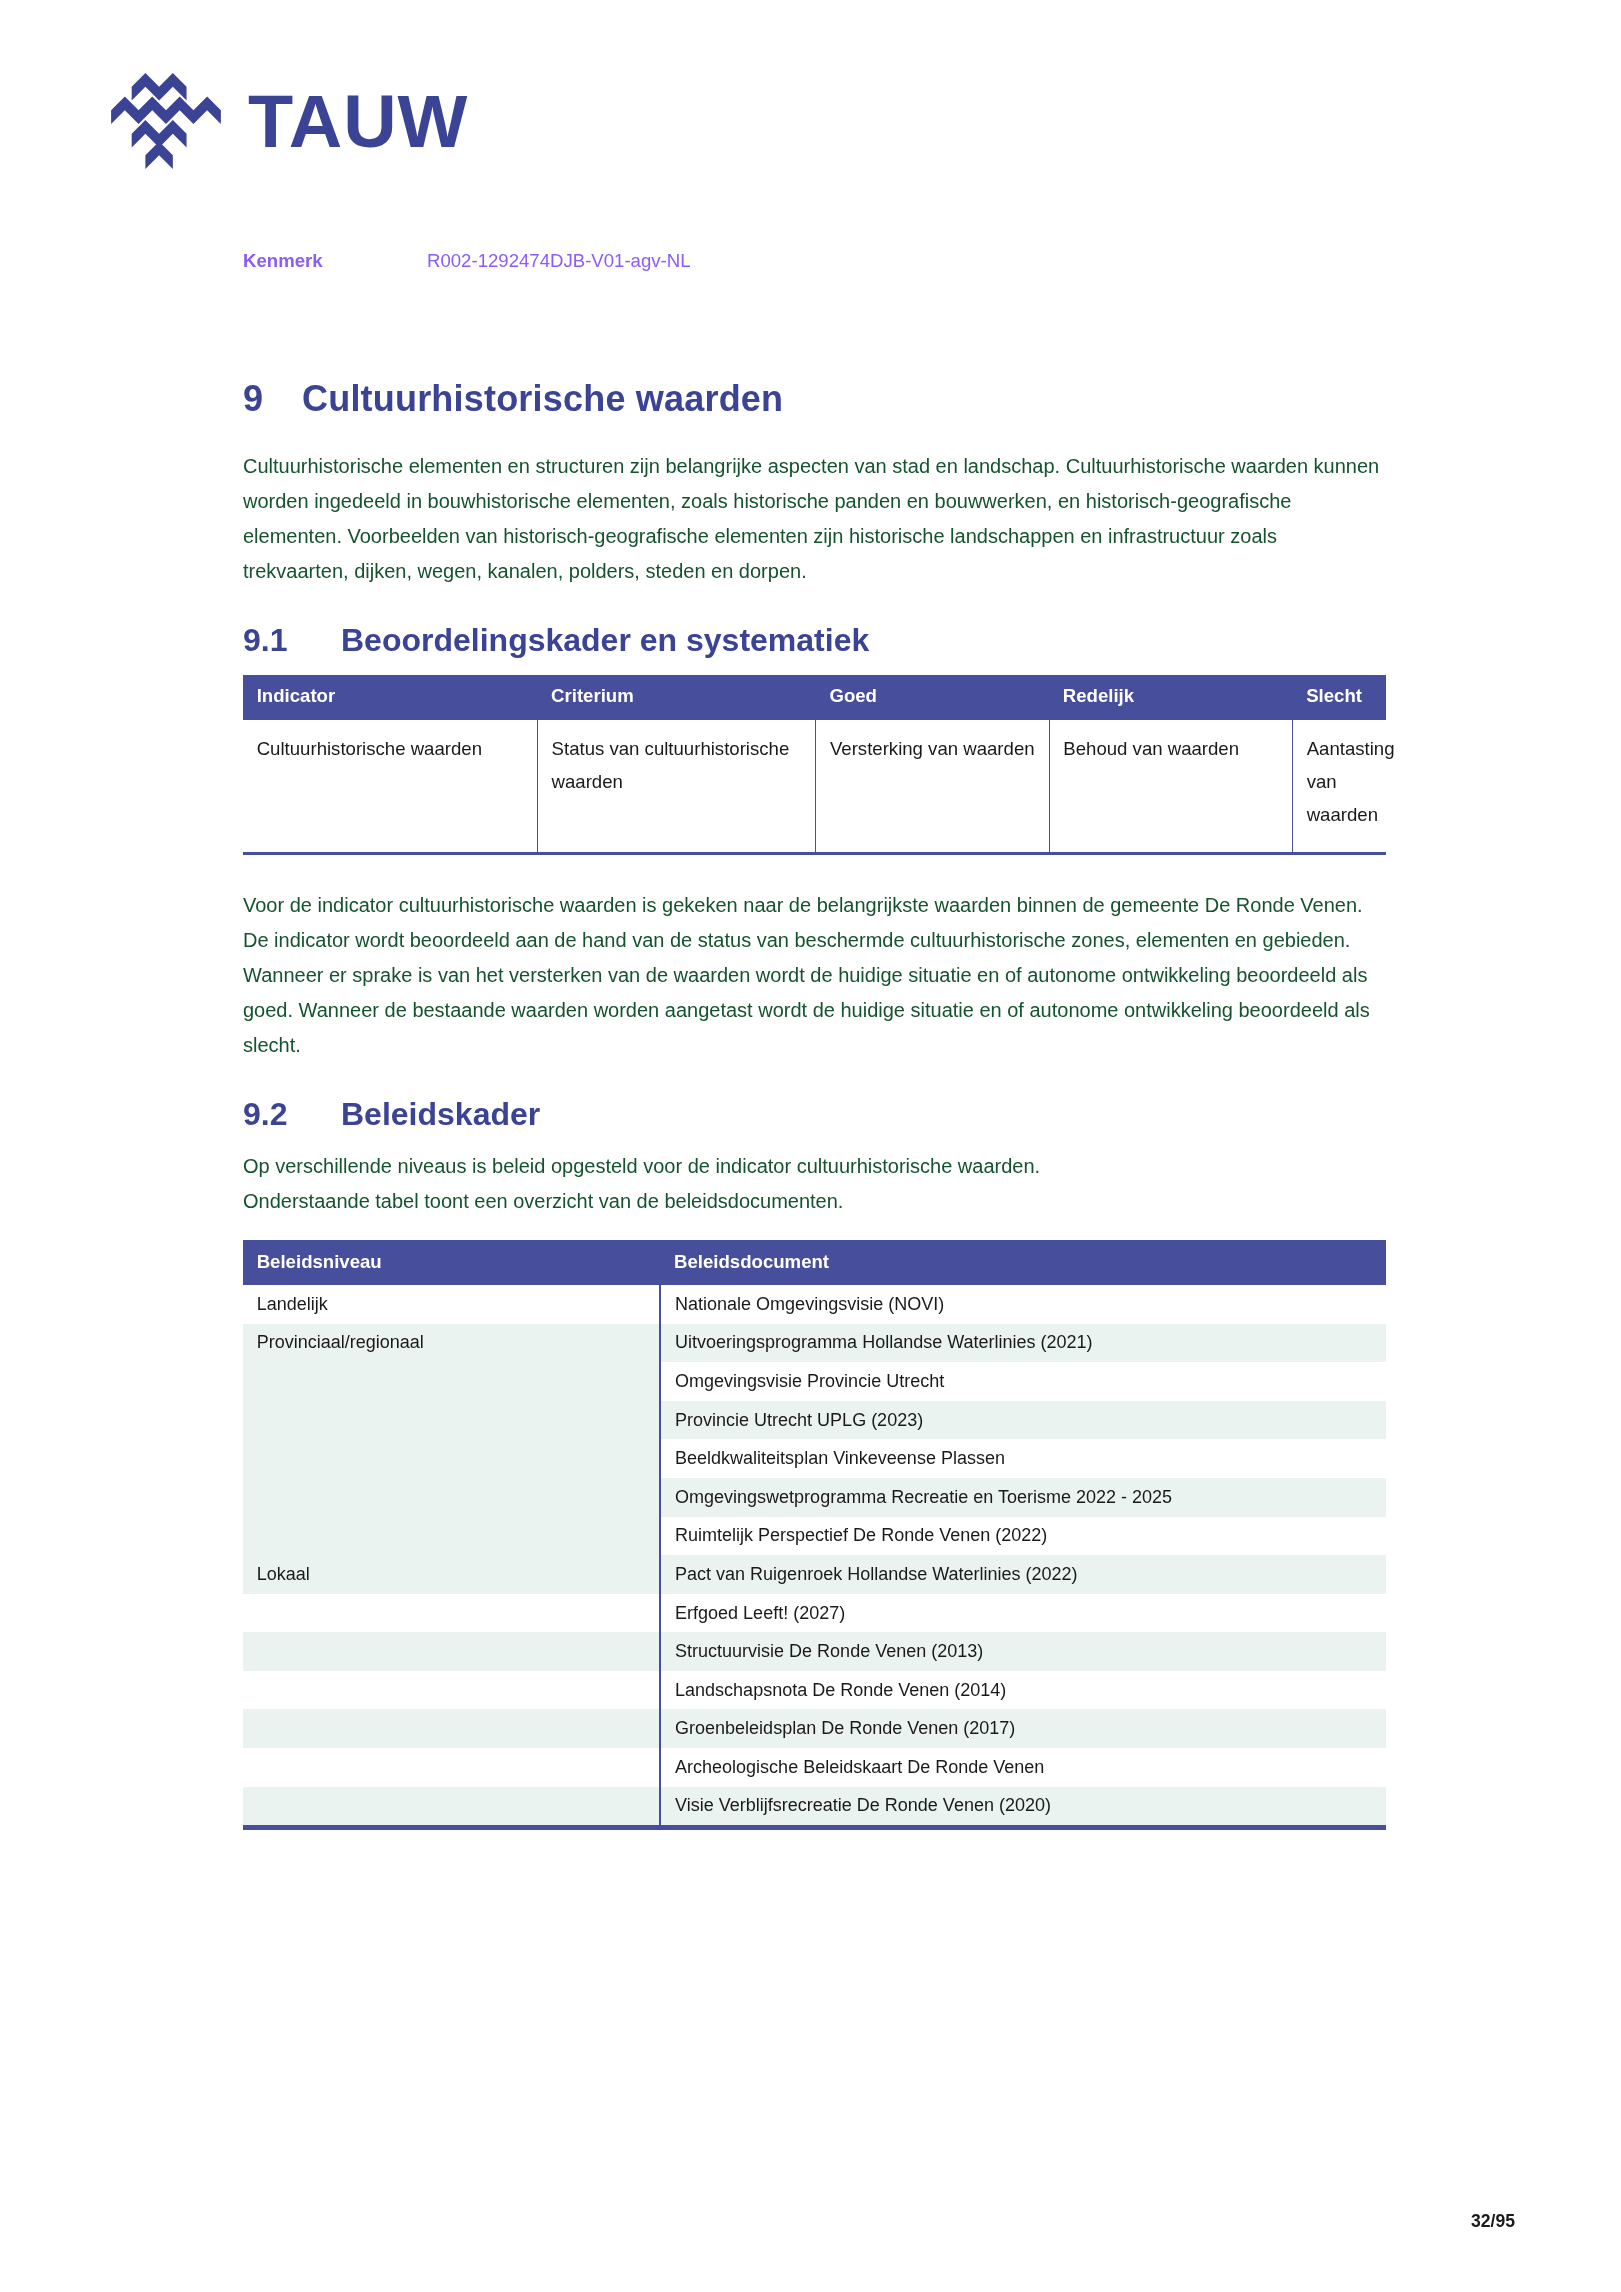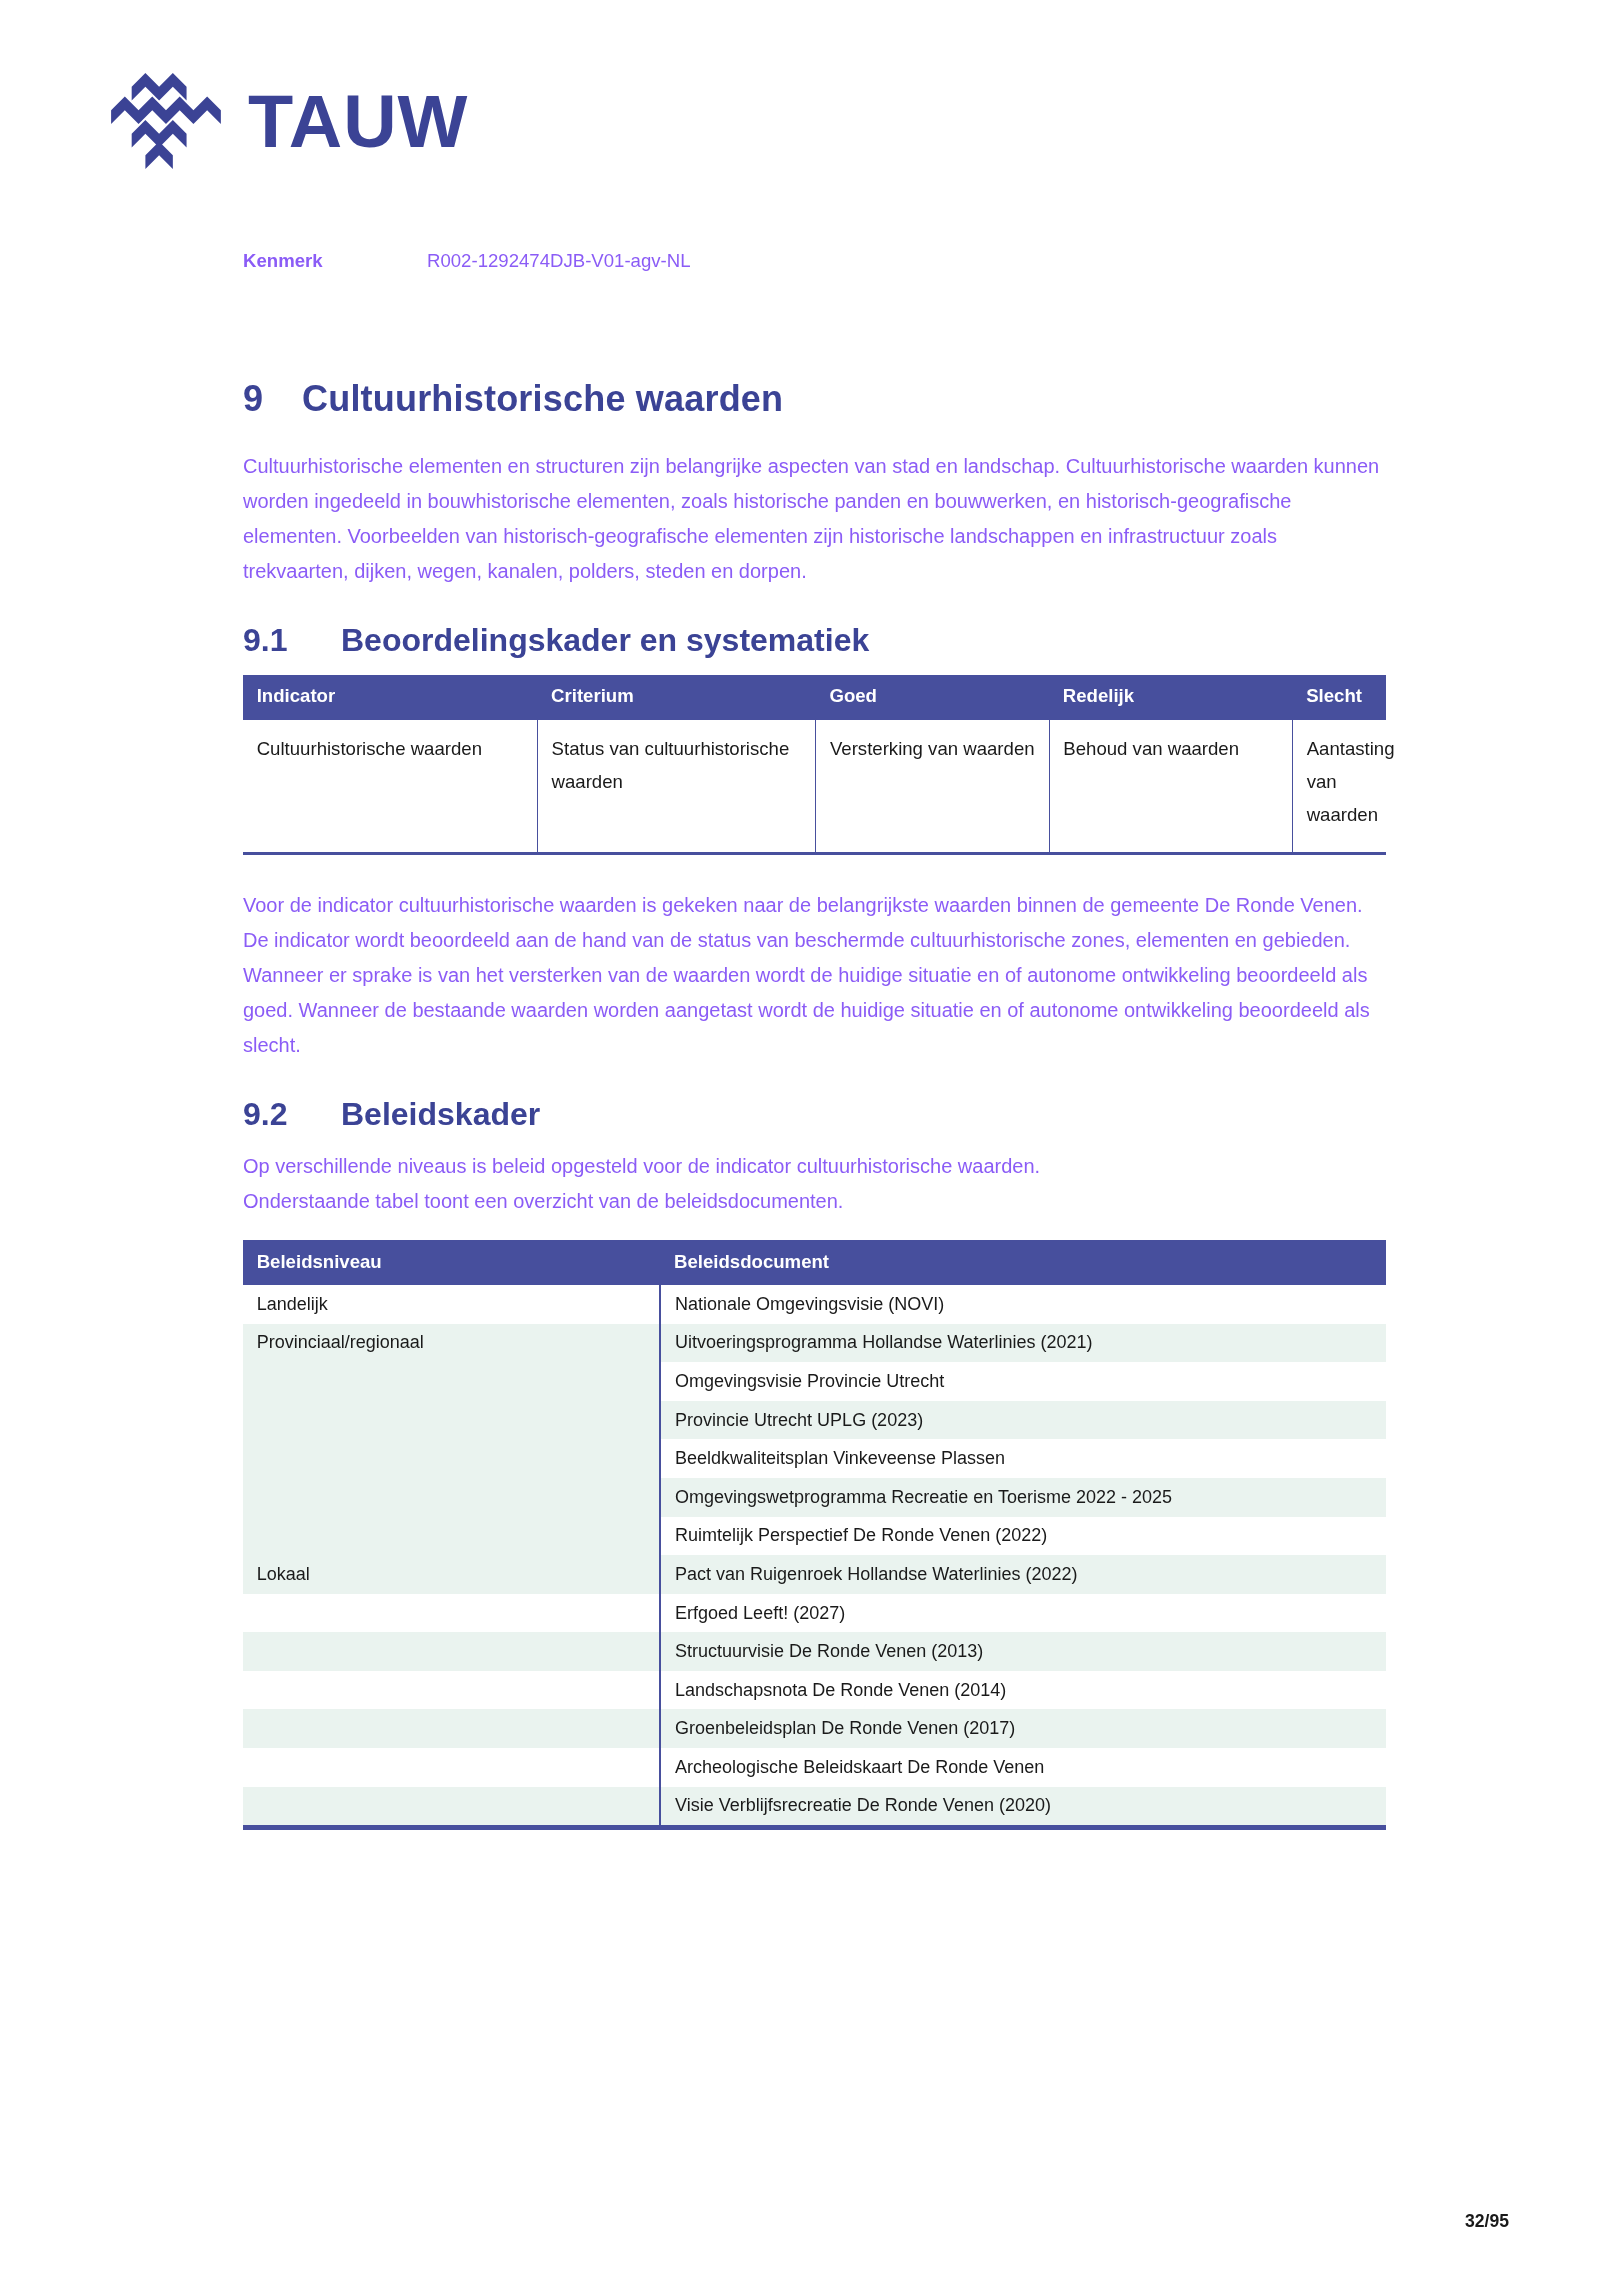--- a/index.html
+++ b/index.html
@@ -83,21 +83,21 @@
     color: #3b4395;
     font-size: 32px;
     font-weight: bold;
   }
   h2.section .num { width: 98px; flex: none; }
 
   p.body {
     margin: 0 0 21.6px 0;
     font-size: 20px;
     line-height: 35px;
-    color: #8b5cf6;
+    color: #14532d;
   }
   p.tight { margin-bottom: 0; }
 
   
   table.doc-table {
     border-collapse: collapse;
     width: 1143px;
     table-layout: fixed;
     margin: 0;
   }
@@ -148,21 +148,21 @@
   #policy-table tfoot td {
     padding: 0;
     height: 4.9px;
     background: #474f9d;
     border: none;
   }
 
   
   .page-number {
     position: absolute;
-    right: 112px;
+    right: 106px;
     bottom: 61px;
     font-size: 17.6px;
     font-weight: bold;
     color: #1a1a1a;
   }
 </style>
 </head>
 <body>
 
 <div class="page">

